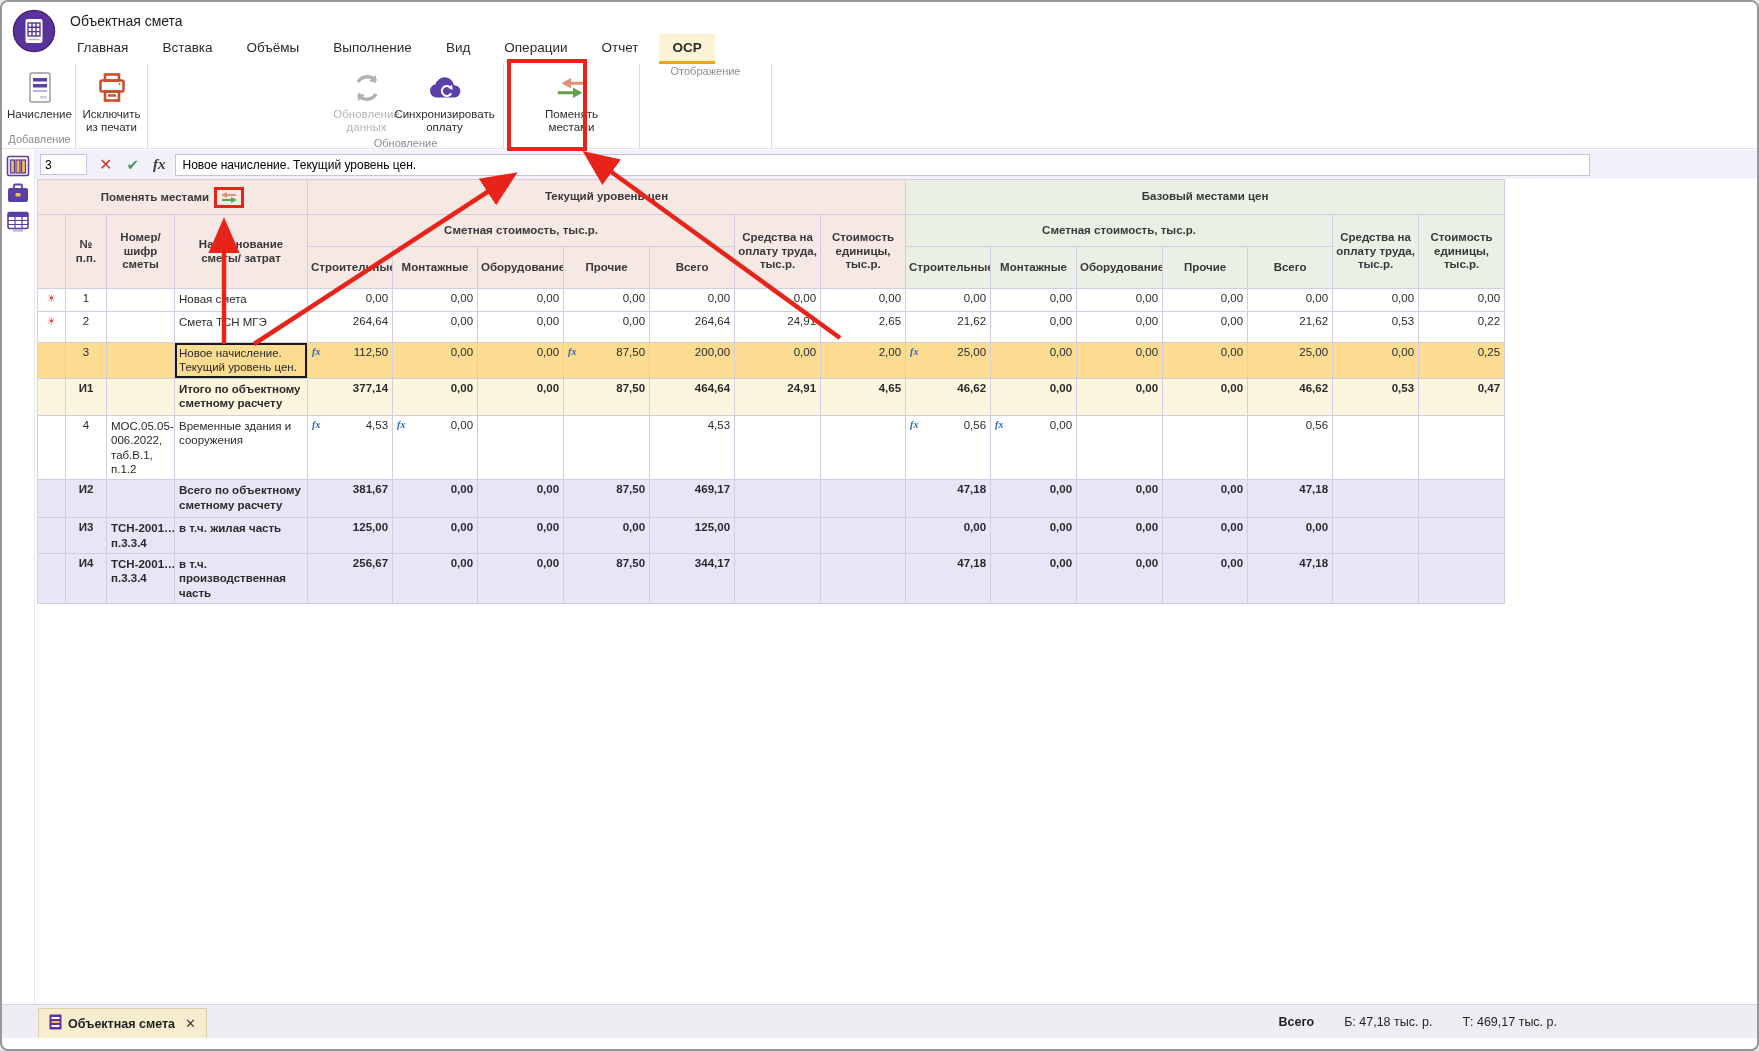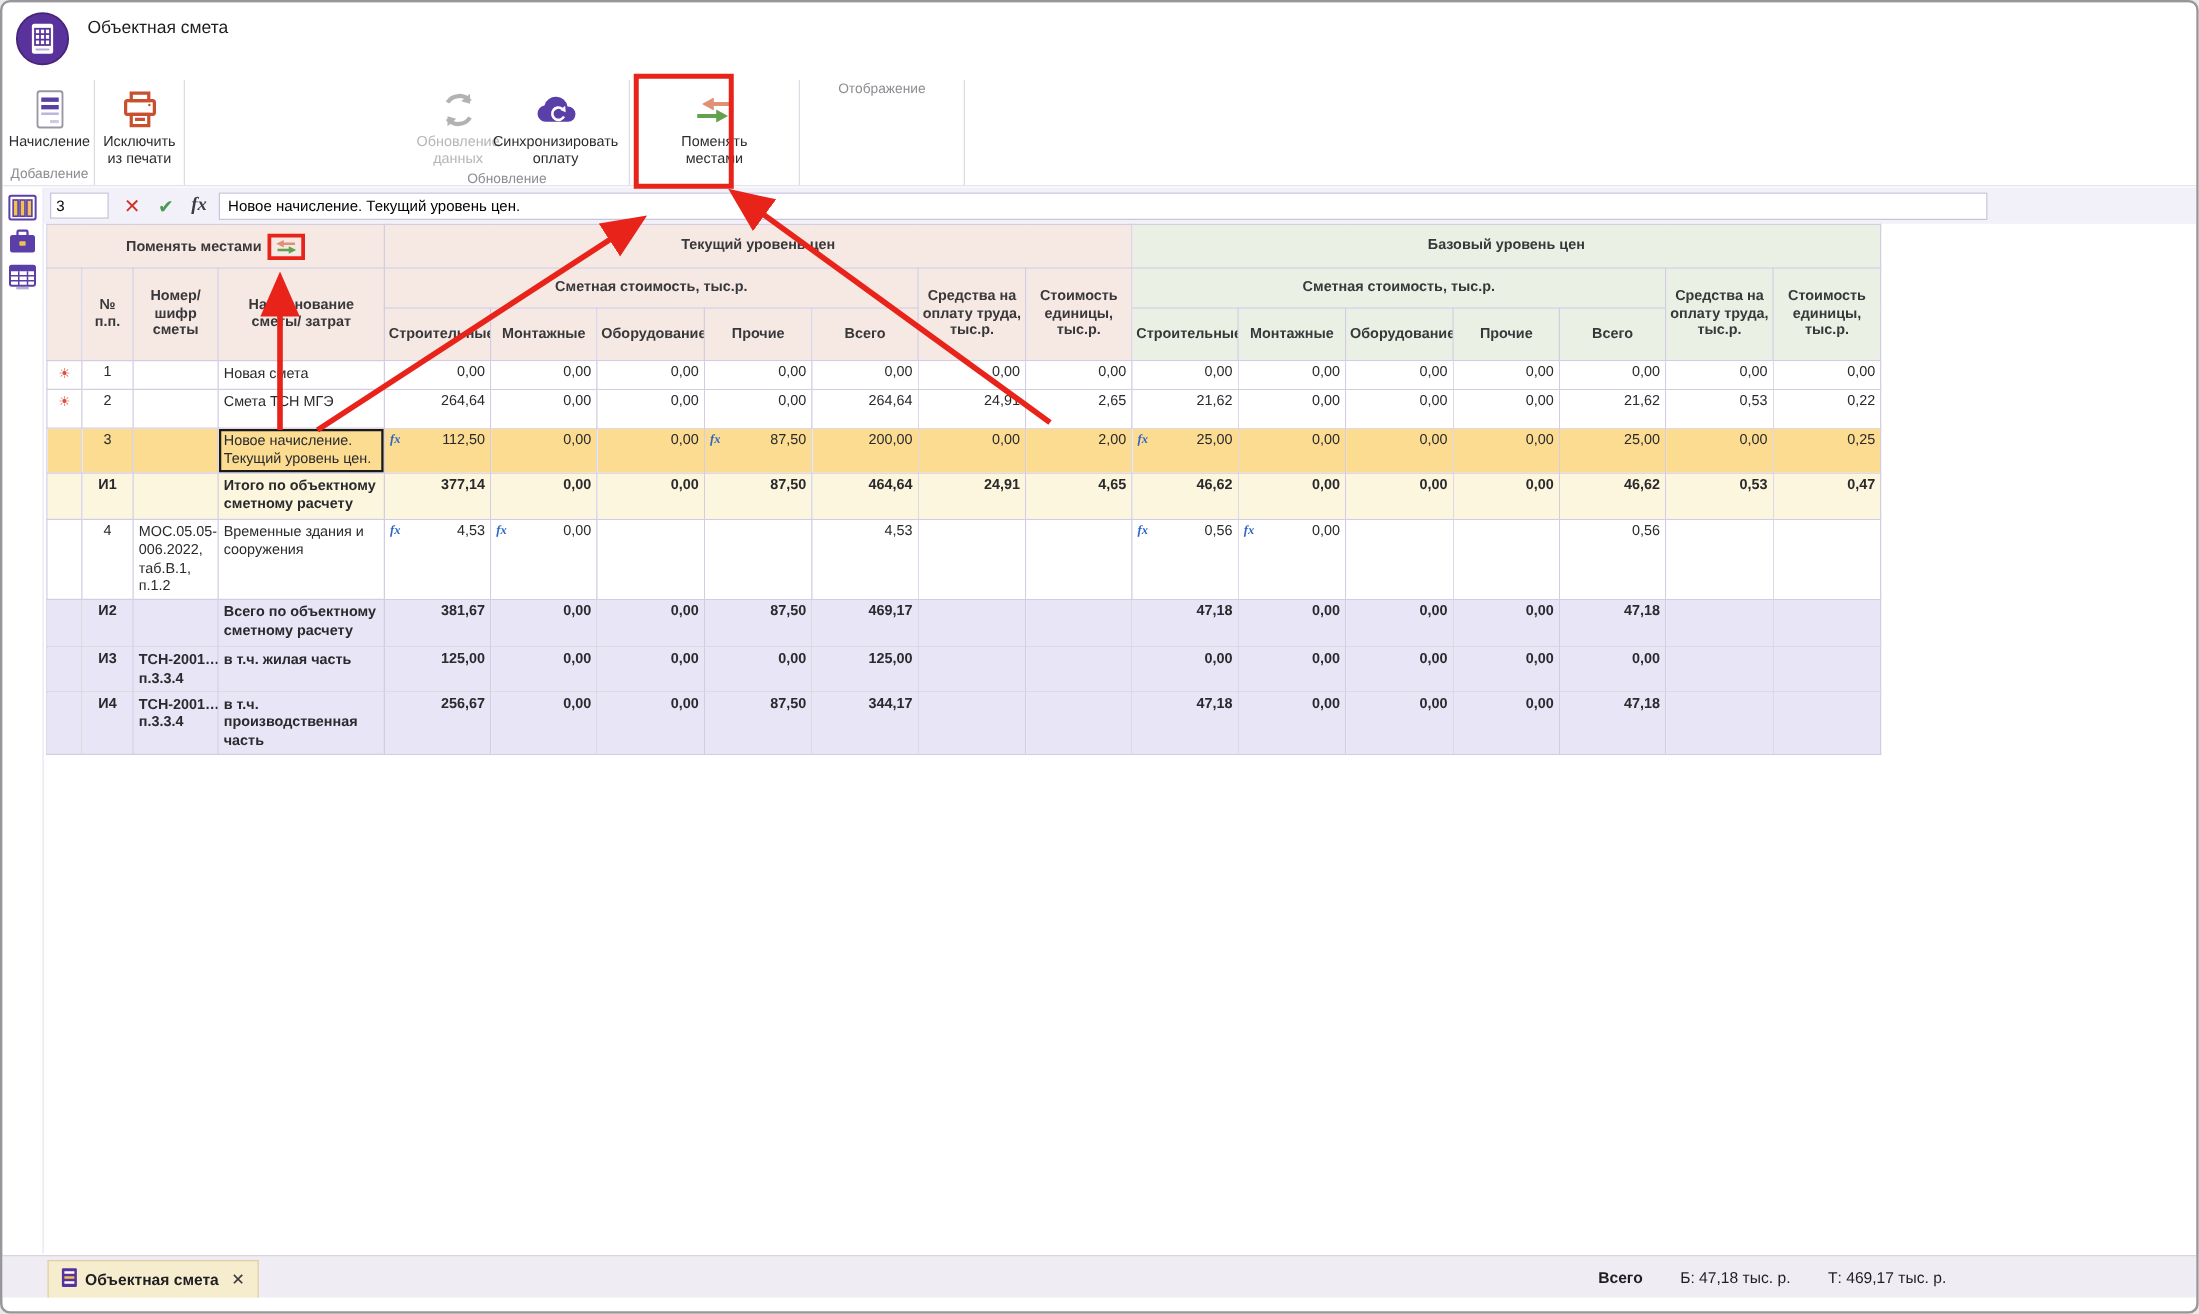--- a/index.html
+++ b/index.html
@@ -79,20 +79,30 @@
         <rect x="13.5" y="10" width="17" height="24" rx="2" fill="#fff"></rect>
         <rect x="16" y="14" width="12" height="13" fill="none" stroke="#5a329b" stroke-width="1.4"></rect>
         <line x1="16" y1="18.3" x2="28" y2="18.3" stroke="#5a329b" stroke-width="1.4"></line>
         <line x1="16" y1="22.6" x2="28" y2="22.6" stroke="#5a329b" stroke-width="1.4"></line>
         <line x1="20" y1="14" x2="20" y2="27" stroke="#5a329b" stroke-width="1.4"></line>
         <line x1="24" y1="14" x2="24" y2="27" stroke="#5a329b" stroke-width="1.4"></line>
         <line x1="16.5" y1="30.5" x2="27.5" y2="30.5" stroke="#b9aed6" stroke-width="1.6"></line>
       </svg>
     </div>
     <div class="app-title">Объектная смета</div>
+    <nav class="tabs">
+        <span class="tab">Главная</span>
+        <span class="tab">Вставка</span>
+        <span class="tab">Объёмы</span>
+        <span class="tab">Выполнение</span>
+        <span class="tab">Вид</span>
+        <span class="tab">Операции</span>
+        <span class="tab">Отчет</span>
+        <span class="tab active">ОСР</span>
+      </nav>
   </div>
 
   <div class="ribbon">
       <div class="rgroup" style="left: 2px; width: 72px;">
         <div class="rbtns">
           <div class="rbtn">
             <span class="ricon">
               <svg width="32" height="34" viewBox="0 0 32 34">
                 <rect x="6" y="2" width="20" height="29" rx="2" fill="#fff" stroke="#9a97a5" stroke-width="1.5"></rect>
                 <rect x="9" y="7" width="14" height="3.5" fill="#5b3fa8"></rect>
@@ -235,21 +245,21 @@
         <tr class="h1">
           <th colspan="4" class="ph"><span>Поменять местами</span><span class="swapbox">
                 <svg width="18" height="13" viewBox="0 0 18 13">
                   <line x1="16" y1="4" x2="6" y2="4" stroke="#e09077" stroke-width="2"></line>
                   <polygon points="7,1 1,4 7,7" fill="#e09077"></polygon>
                   <line x1="2" y1="9" x2="12" y2="9" stroke="#64a14e" stroke-width="2"></line>
                   <polygon points="11,6 17,9 11,12" fill="#64a14e"></polygon>
                 </svg>
               </span></th>
           <th colspan="7">Текущий уровень цен</th>
-          <th colspan="7" class="gh">Базовый уровень цен</th>
+          <th colspan="7" class="gh">Базовый местами цен</th>
         </tr>
         <tr class="h2">
           <th rowspan="2"></th>
           <th rowspan="2">№ п.п.</th>
           <th rowspan="2">Номер/шифр сметы</th>
           <th rowspan="2">Наименование сметы/ затрат</th>
           <th colspan="5">Сметная стоимость, тыс.р.</th>
           <th rowspan="2">Средства на оплату труда, тыс.р.</th>
           <th rowspan="2">Стоимость единицы, тыс.р.</th>
           <th colspan="5" class="gh">Сметная стоимость, тыс.р.</th>

